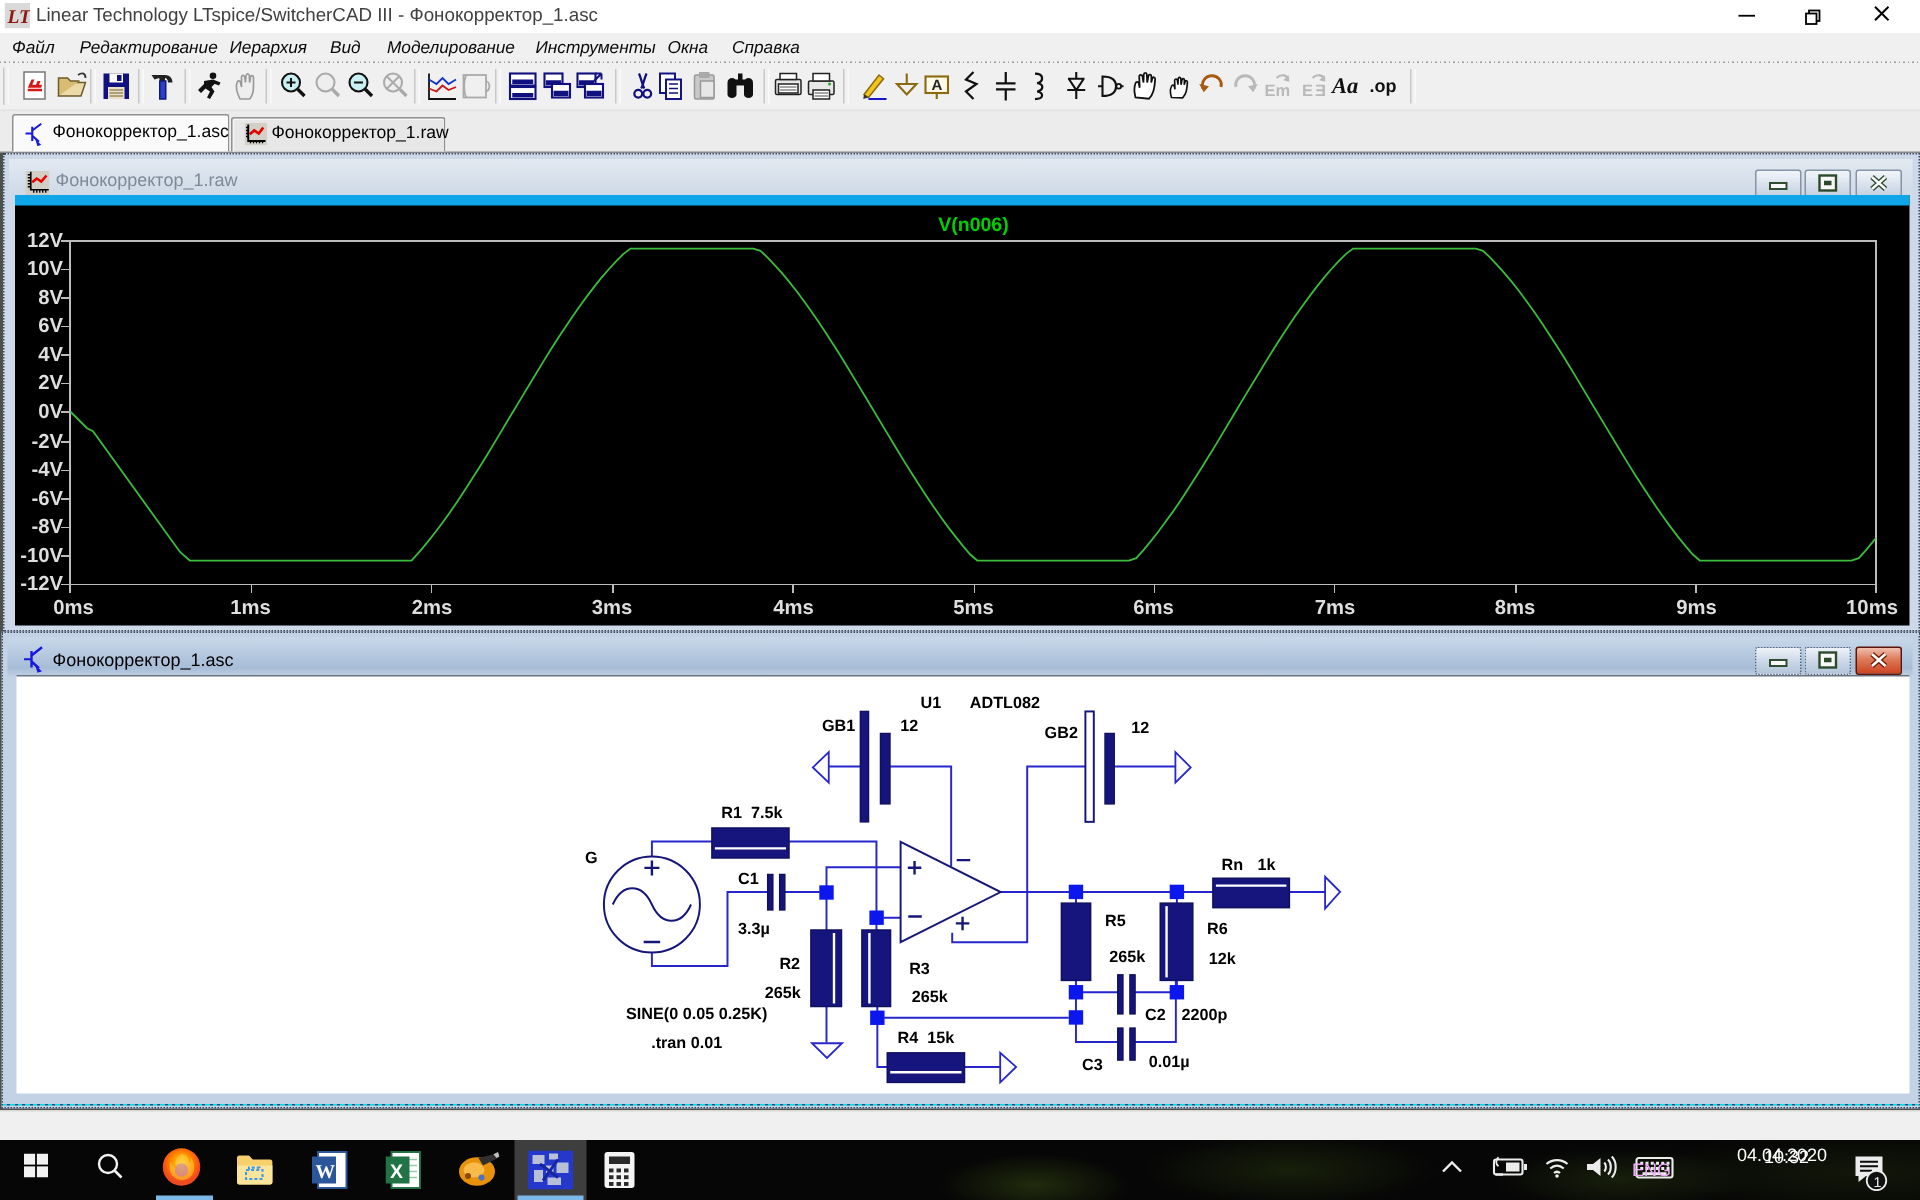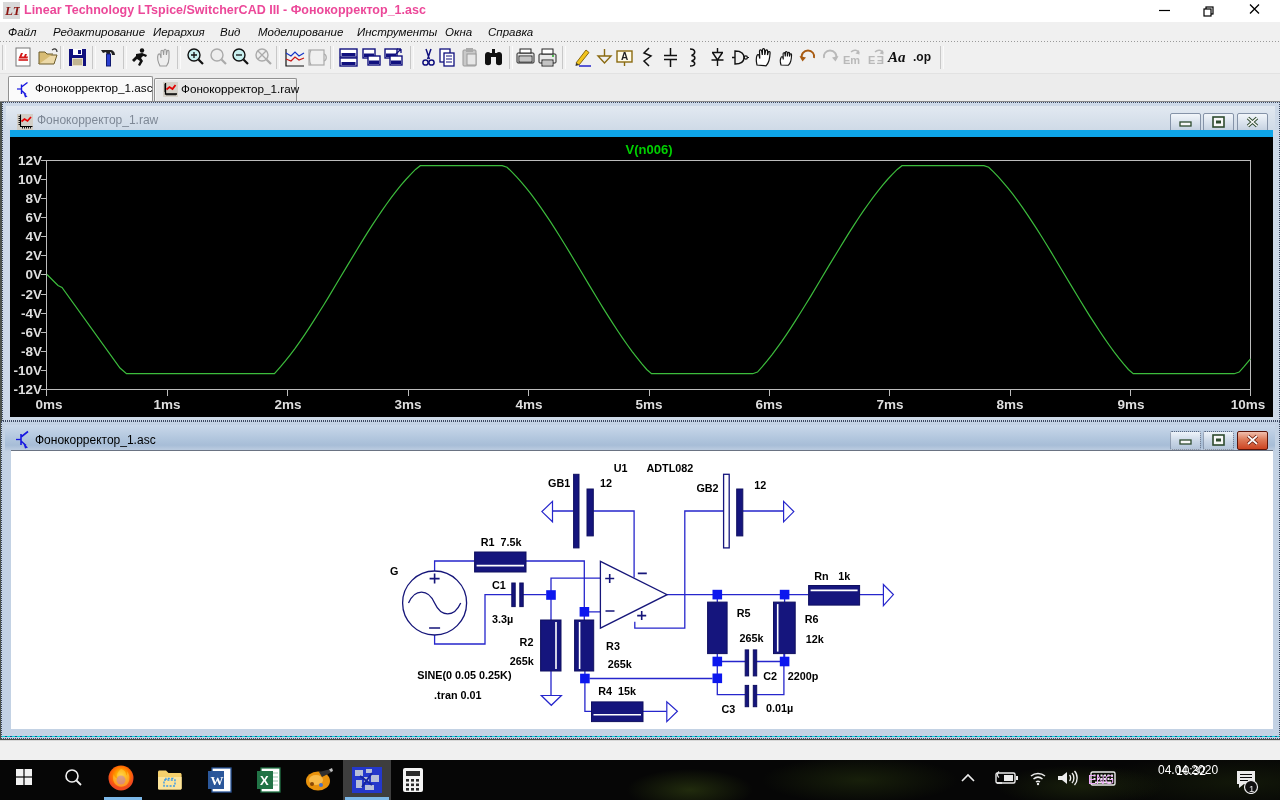--- a/index.html
+++ b/index.html
@@ -1,20 +1,20 @@
 <!DOCTYPE html>
 <html><head><meta charset="utf-8">
 <style>
 html,body{margin:0;padding:0;}
 body{width:1280px;height:800px;overflow:hidden;position:relative;background:#fff;
   font-family:"Liberation Sans",sans-serif;-webkit-font-smoothing:antialiased;}
 .abs{position:absolute;}
 
 #titlebar{left:0;top:0;width:1280px;height:22px;background:#fff;padding-left:36px;}
-#titletext{left:24px;top:3px;font-size:12.5px;color:#ec4899;font-weight:bold;}
+#titletext{left:24px;top:3px;font-size:12.5px;color:#404040;}
 #menubar{left:0;top:22px;width:1280px;height:20px;background:#f0f0f0;}
 .mi{position:absolute;top:4px;font-size:11.5px;color:#0a0a0a;font-style:italic;}
 #toolbar{left:0;top:42px;width:1280px;height:31px;background:#f0f0f0;border-bottom:1px solid #e2e2e2;}
 .tsep{position:absolute;top:4px;height:23px;width:2px;border-left:1px solid #c8c8c8;border-right:1px solid #fafafa;}
 .ti{position:absolute;top:4px;width:23px;height:23px;}
 #tabbar{left:0;top:74px;width:1280px;height:27px;background:#ececec;border-bottom:1px solid #888;}
 .tab{position:absolute;border:1px solid #919191;border-bottom:none;border-radius:2px 2px 0 0;font-size:11.7px;color:#000;}
 #tab1{left:8px;top:2px;width:143px;height:24px;background:#fafafa;box-shadow:inset 1px 1px 0 #fff;}
 #tab2{left:154px;top:4px;width:141px;height:22px;background:#e7e7e7;box-shadow:inset 1px 1px 0 #f6f6f6;}
 

